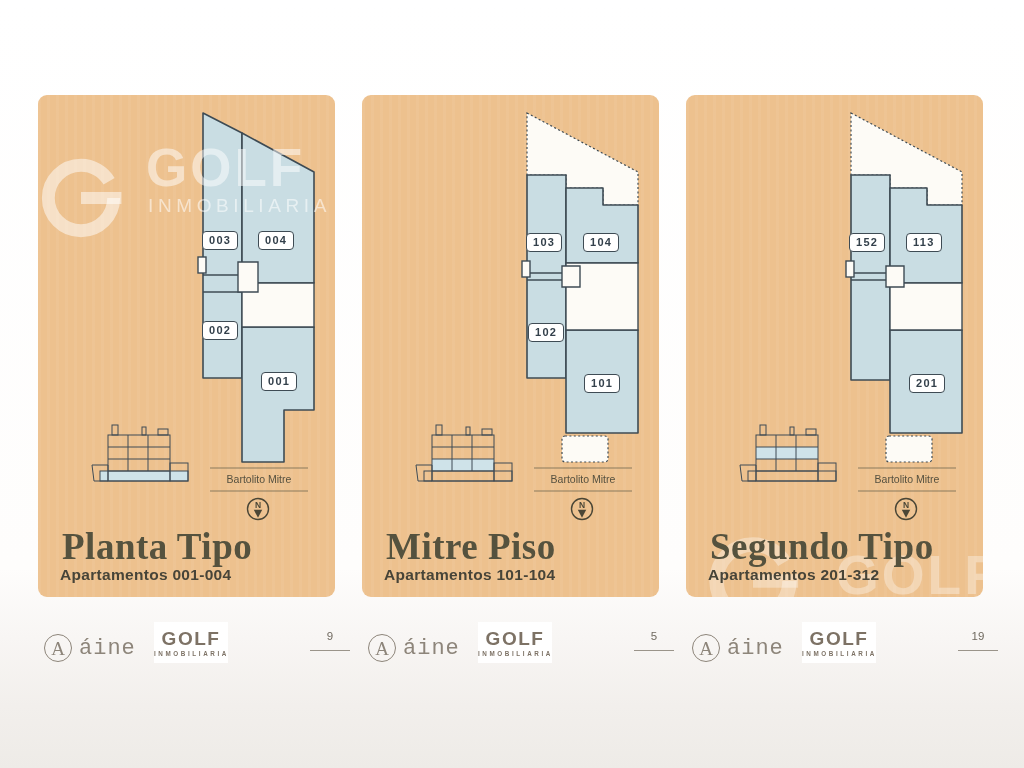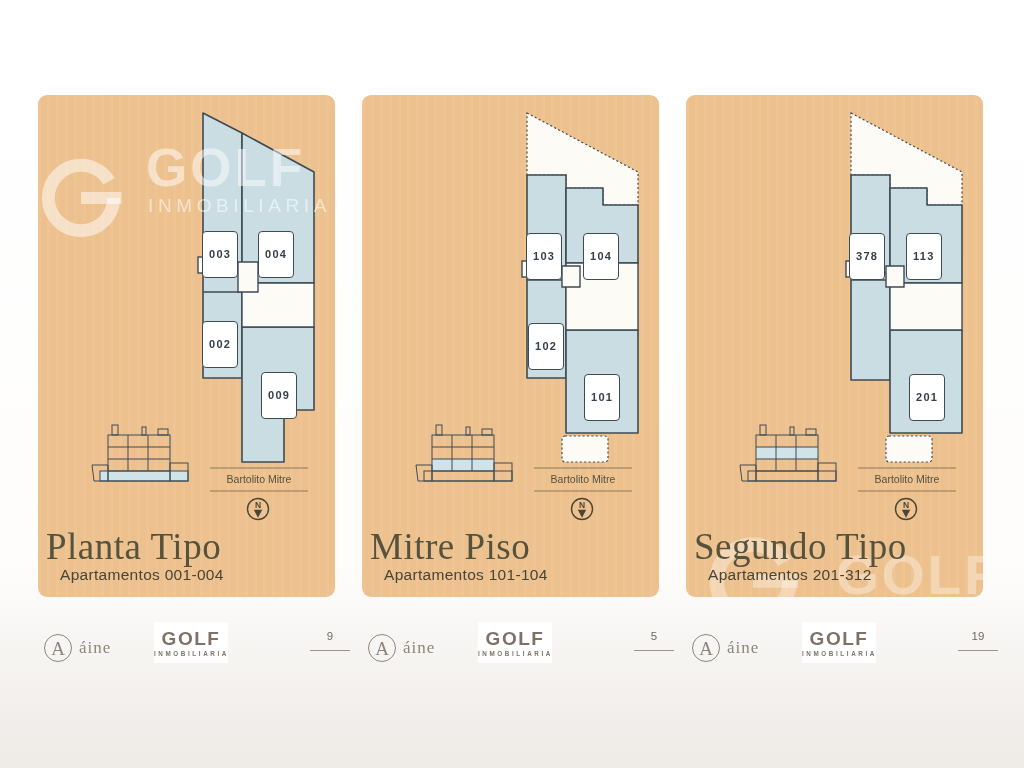--- a/index.html
+++ b/index.html
@@ -11,45 +11,45 @@
   .panel{
     position:absolute;top:95px;width:297px;height:502px;
     background:
       repeating-linear-gradient(90deg, rgba(255,255,255,.05) 0 3px, rgba(0,0,0,0) 3px 9px),
       #edc18e;
     border-radius:9px;overflow:hidden;
   }
   .plan{position:absolute;inset:0;z-index:0;}
   .unit{
     position:absolute;z-index:2;background:#ffffff;border:1.5px solid #3e4b54;
-    border-radius:4px;padding:16px 6px;font-size:11px;font-weight:bold;
+    border-radius:4px;padding:2px 6px;font-size:11px;font-weight:bold;
     letter-spacing:1.3px;color:#33404b;line-height:1.15;
   }
   .panel-title{
-    position:absolute;left:8px;top:430px;z-index:3;
-    font-family:"Liberation Serif", serif;font-weight:400;
+    position:absolute;left:24px;top:430px;z-index:3;
+    font-family:"Liberation Serif", serif;font-weight:700;
     font-size:37px;color:#55523e;letter-spacing:.5px;white-space:nowrap;
   }
   .panel-sub{
     position:absolute;left:22px;top:471px;z-index:3;
-    font-size:15.5px;font-weight:normal;color:#474438;letter-spacing:.3px;white-space:nowrap;
+    font-size:15.5px;font-weight:bold;color:#474438;letter-spacing:.3px;white-space:nowrap;
   }
   
   .wm{position:absolute;z-index:1;pointer-events:none;}
   .wm-word{font-weight:bold;color:rgba(255,255,255,.50);letter-spacing:3px;line-height:1;}
   .wm-sub{font-weight:400;color:rgba(255,255,255,.55);letter-spacing:4.6px;line-height:1;}
   
   .footer-col{position:absolute;top:620px;width:350px;height:48px;}
   .aine{position:absolute;left:6px;top:14px;display:flex;align-items:center;gap:7px;color:#8d857a;}
   .aine-circle{
     width:26px;height:26px;border:1.5px solid #8d857a;border-radius:50%;
     display:flex;align-items:center;justify-content:center;
     font-family:"Liberation Serif", serif;font-size:19px;line-height:1;color:#8d857a;
   }
-  .aine-name{font-family:Liberation Serif, serif;font-size:17px;letter-spacing:1px;}
+  .aine-name{font-family:Liberation Mono, monospace;font-size:22px;letter-spacing:1px;}
   .golf-card{
     position:absolute;left:116px;top:2px;width:74px;padding:7px 0 6px;
     background:#ffffff;text-align:center;color:#7d7265;
   }
   .golf-card .g1{font-size:19px;font-weight:bold;letter-spacing:1.5px;line-height:1;}
   .golf-card .g2{font-size:6.3px;font-weight:bold;letter-spacing:2.6px;line-height:1;margin-top:2.5px;}
   .pgnum{position:absolute;left:272px;top:10px;width:40px;text-align:center;
     font-size:11.5px;color:#6f695f;}
   .pgrule{position:absolute;left:272px;top:30px;width:40px;border-top:1px solid #9a948a;}
   svg text{font-family:"Liberation Sans", sans-serif;}
@@ -112,21 +112,21 @@
       <circle cx="50" cy="50" r="38" fill="none" stroke="rgba(255,255,255,.5)" stroke-width="15" stroke-dasharray="218 21"></circle>
       <rect x="50" y="43" width="47" height="14" fill="rgba(255,255,255,.5)"></rect>
     </svg>
     <div class="wm-word" style="position:absolute;left:108px;top:16px;font-size:53px">GOLF</div>
     <div class="wm-sub" style="position:absolute;left:110px;top:71px;font-size:19px">INMOBILIARIA</div>
   </div>
 
   <div class="unit" style="left:164px;top:136px">003</div>
   <div class="unit" style="left:220px;top:136px">004</div>
   <div class="unit" style="left:164px;top:226px">002</div>
-  <div class="unit" style="left:223px;top:277px">009</div>
+  <div class="unit" style="left:223px;top:277px">001</div>
 
   <div class="panel-title">Planta Tipo</div>
   <div class="panel-sub">Apartamentos 001-004</div>
 </div>
 
 <div class="panel" style="left:362px">
   <svg class="plan" viewBox="0 0 297 502">
 
     <path d="M165,18 L276,77 L276,110 L241,110 L241,93 L204,93 L204,80 L165,80 Z" fill="#fdfbf6" stroke="#3e4b54" stroke-width="1.2" stroke-dasharray="2 2.4"></path>
 
@@ -236,21 +236,21 @@
   </svg>
 
   <div class="wm" style="left:0;top:400px;width:297px;height:102px">
     <svg width="96" height="96" style="position:absolute;left:19px;top:38px" viewBox="0 0 100 100">
       <circle cx="50" cy="50" r="38" fill="none" stroke="rgba(255,255,255,.34)" stroke-width="15" stroke-dasharray="218 21"></circle>
       <rect x="50" y="43" width="47" height="14" fill="rgba(255,255,255,.34)"></rect>
     </svg>
     <div class="wm-word" style="position:absolute;left:150px;top:53px;font-size:55px;color:rgba(255,255,255,.34)">GOLF</div>
   </div>
 
-  <div class="unit" style="left:163px;top:138px">378</div>
+  <div class="unit" style="left:163px;top:138px">152</div>
   <div class="unit" style="left:220px;top:138px">113</div>
   <div class="unit" style="left:223px;top:279px">201</div>
 
   <div class="panel-title">Segundo Tipo</div>
   <div class="panel-sub">Apartamentos 201-312</div>
 </div>
 
 <div class="footer-col" style="left:38px">
   <div class="aine">
     <div class="aine-circle">A</div>

